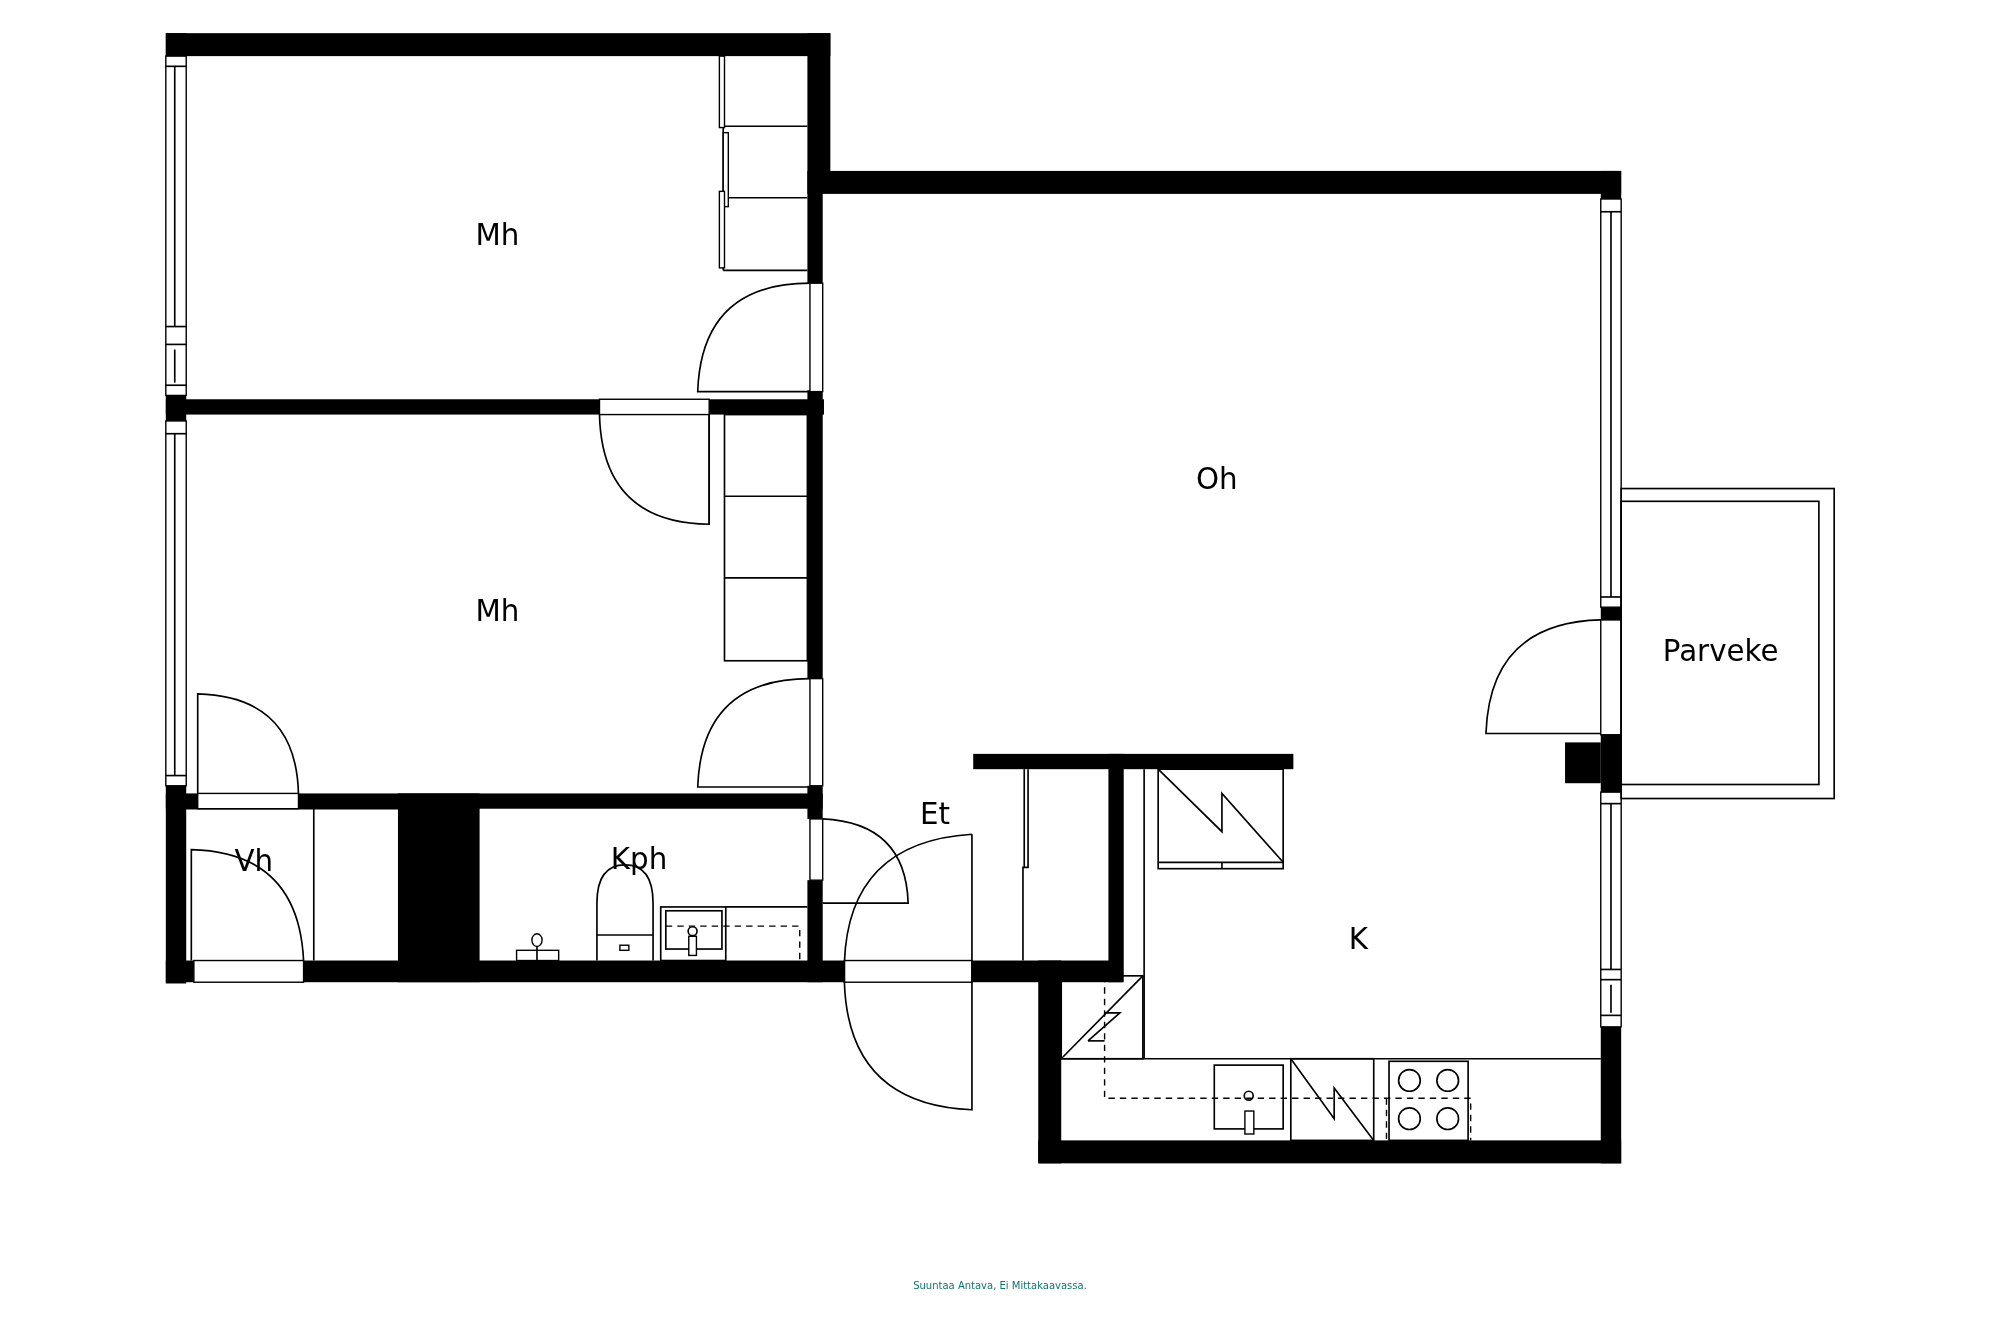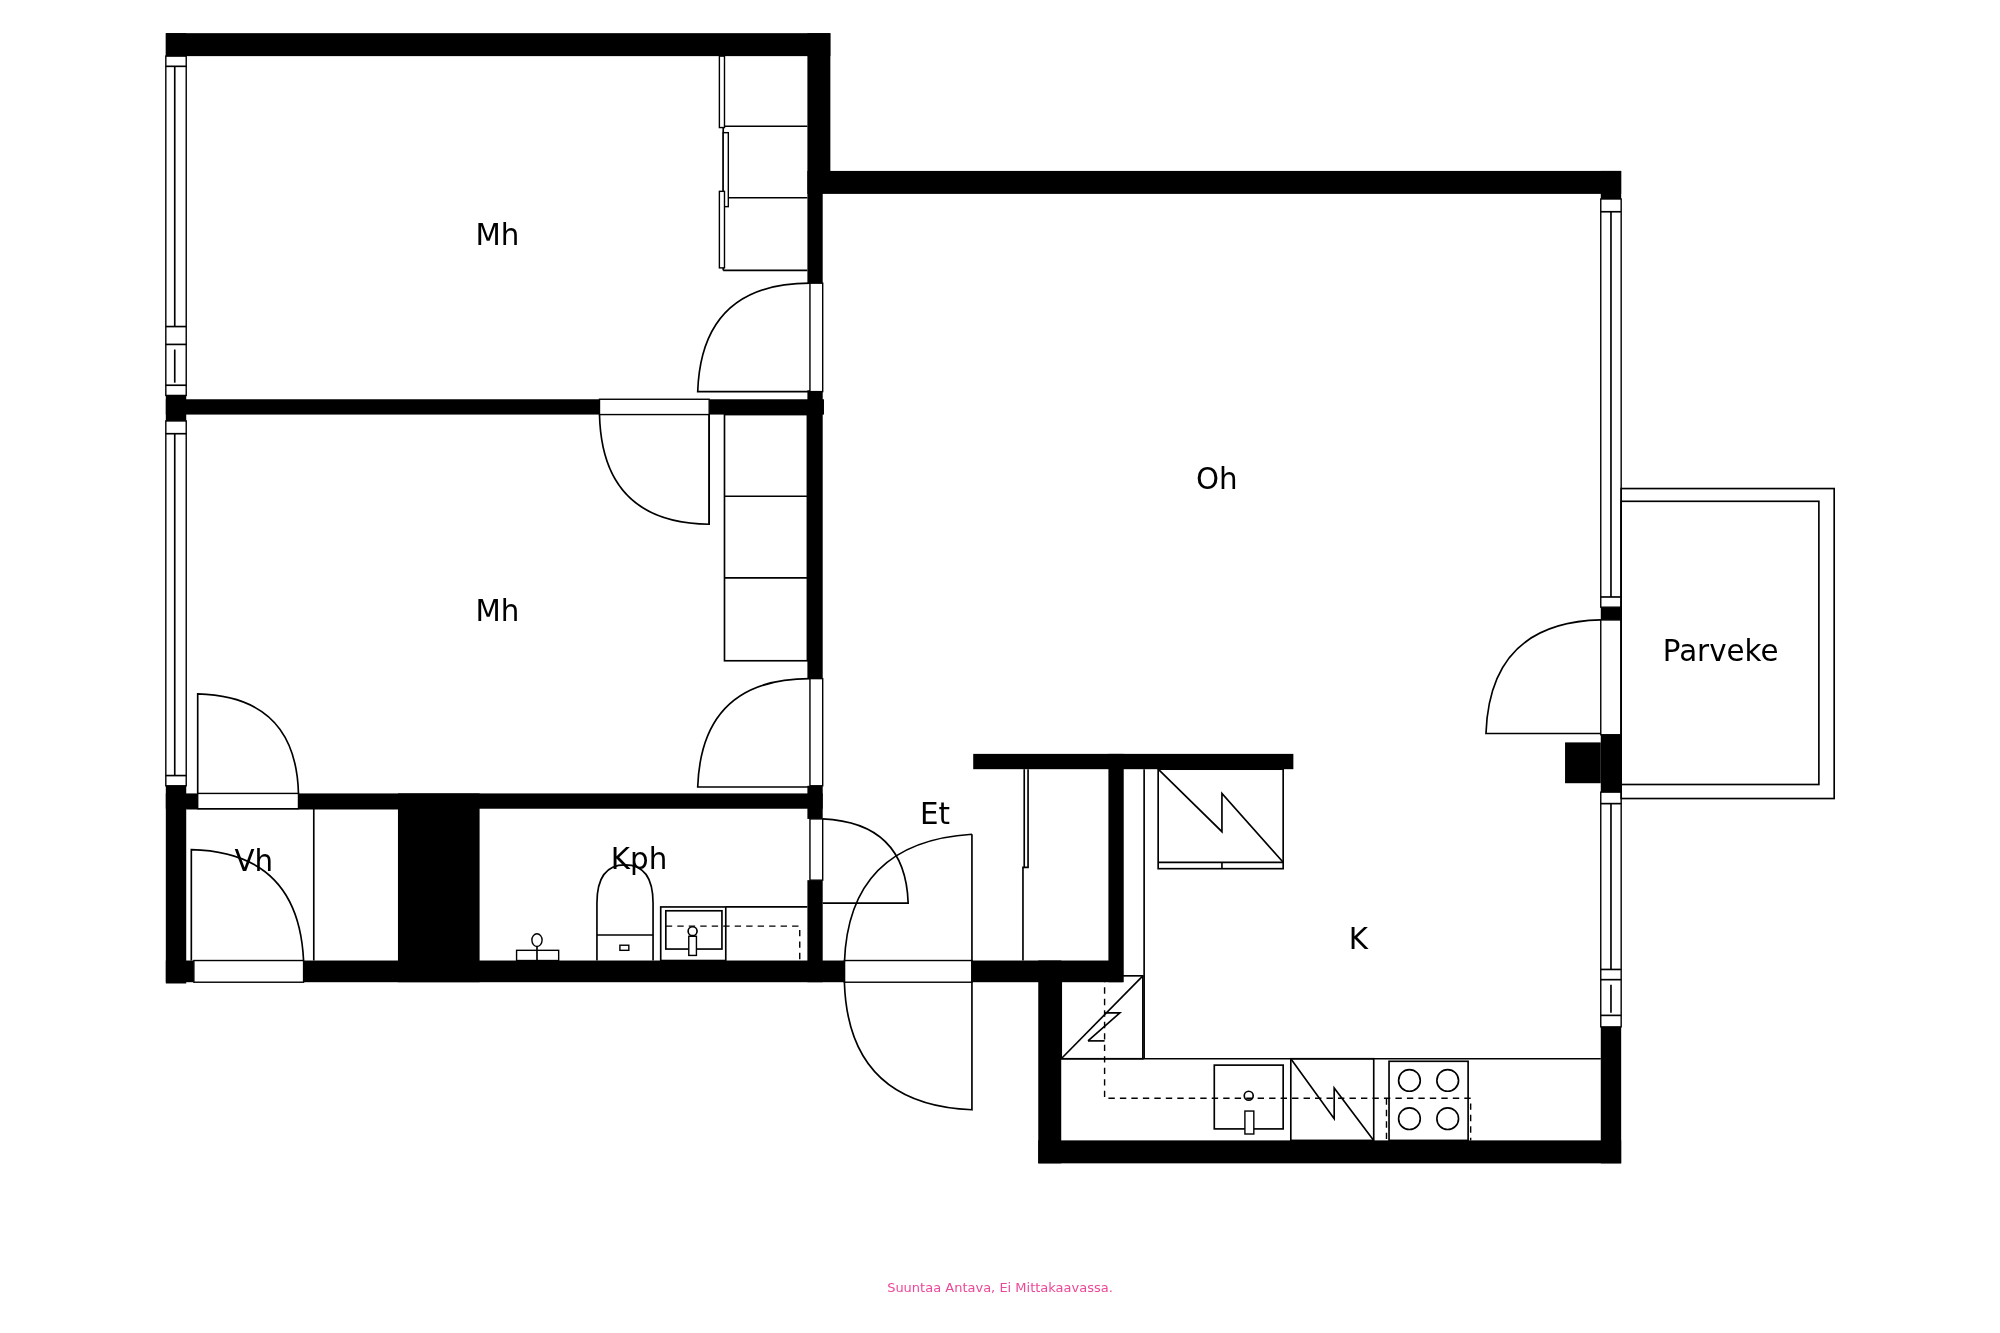--- a/index.html
+++ b/index.html
@@ -4,21 +4,21 @@
 <style>
   html, body { margin: 0; padding: 0; background: #ffffff; }
   body { width: 2000px; height: 1333px; position: relative; overflow: hidden; font-family: "DejaVu Sans", sans-serif; }
   #plan { position: absolute; left: 0; top: 0; width: 2000px; height: 1333px; }
   .wall { fill: #000; }
   .line { fill: none; stroke: #000; stroke-width: 1.3; }
   .thin { fill: #fff; stroke: #000; stroke-width: 1.1; }
   .dash { fill: none; stroke: #000; stroke-width: 1.1; stroke-dasharray: 5 4; }
   .room-label { font-family: "DejaVu Sans", sans-serif; font-size: 23px; fill: #000; }
   .footer { position: absolute; left: 0; width: 2000px; top: 1280px; text-align: center;
-            font-family: "DejaVu Sans", sans-serif; font-size: 13px; color: #ec4899; }
+            font-family: "DejaVu Sans", sans-serif; font-size: 10px; color: #0f766e; }
 </style>
 </head>
 <body>
 
 <svg id="plan" viewBox="0 0 1568 1045" preserveAspectRatio="none" xmlns="http://www.w3.org/2000/svg">
 
   <g>
 
     <rect class="wall" x="130" y="26" width="521" height="18"></rect>
 

